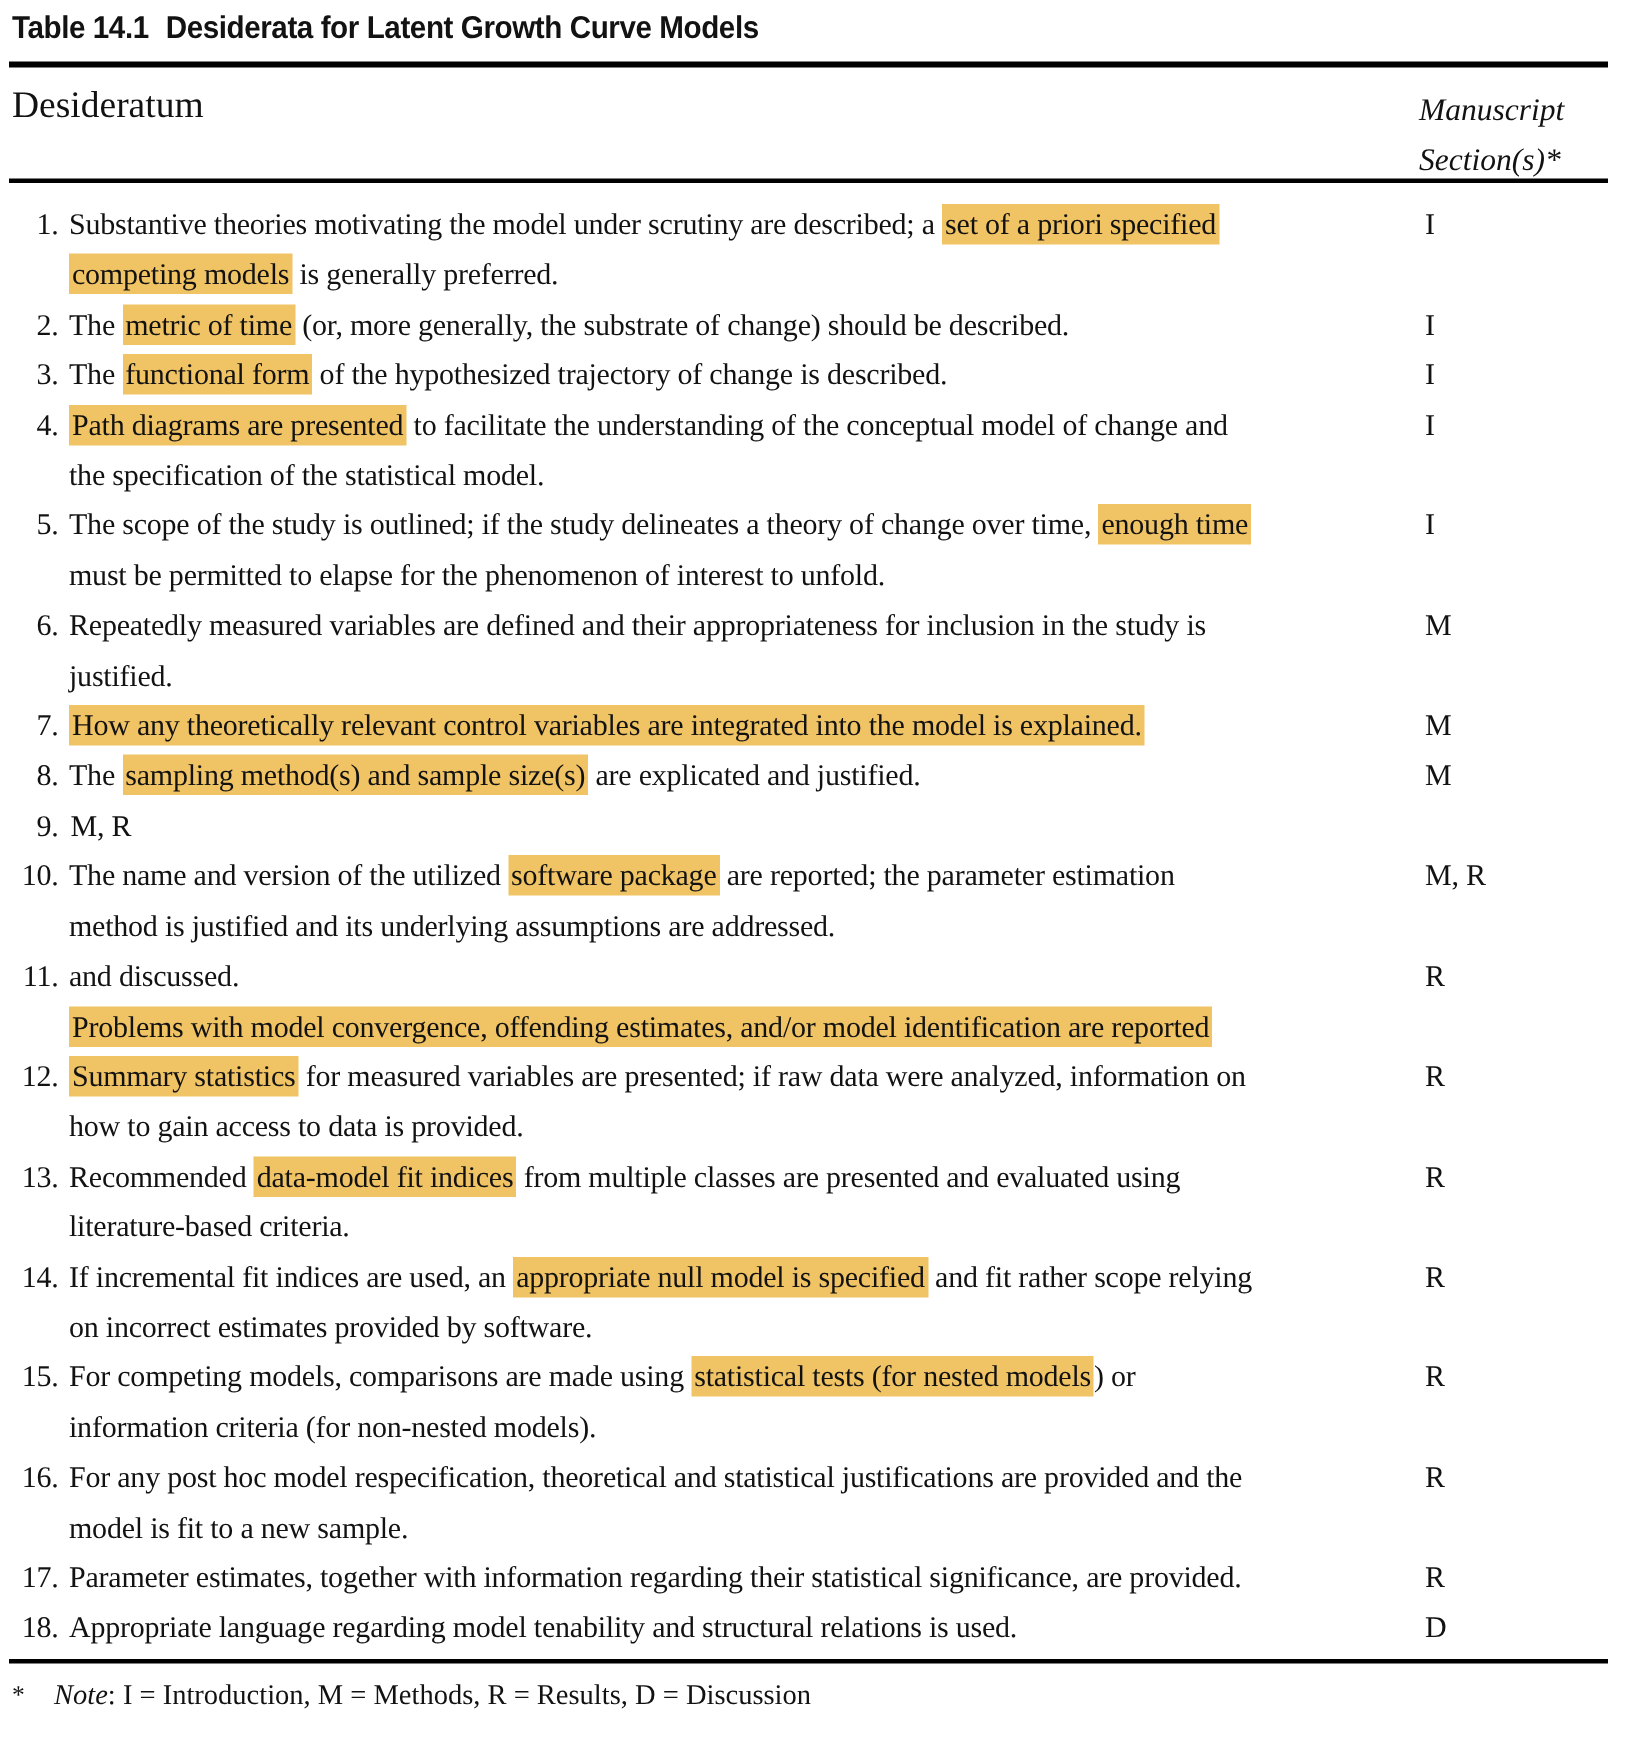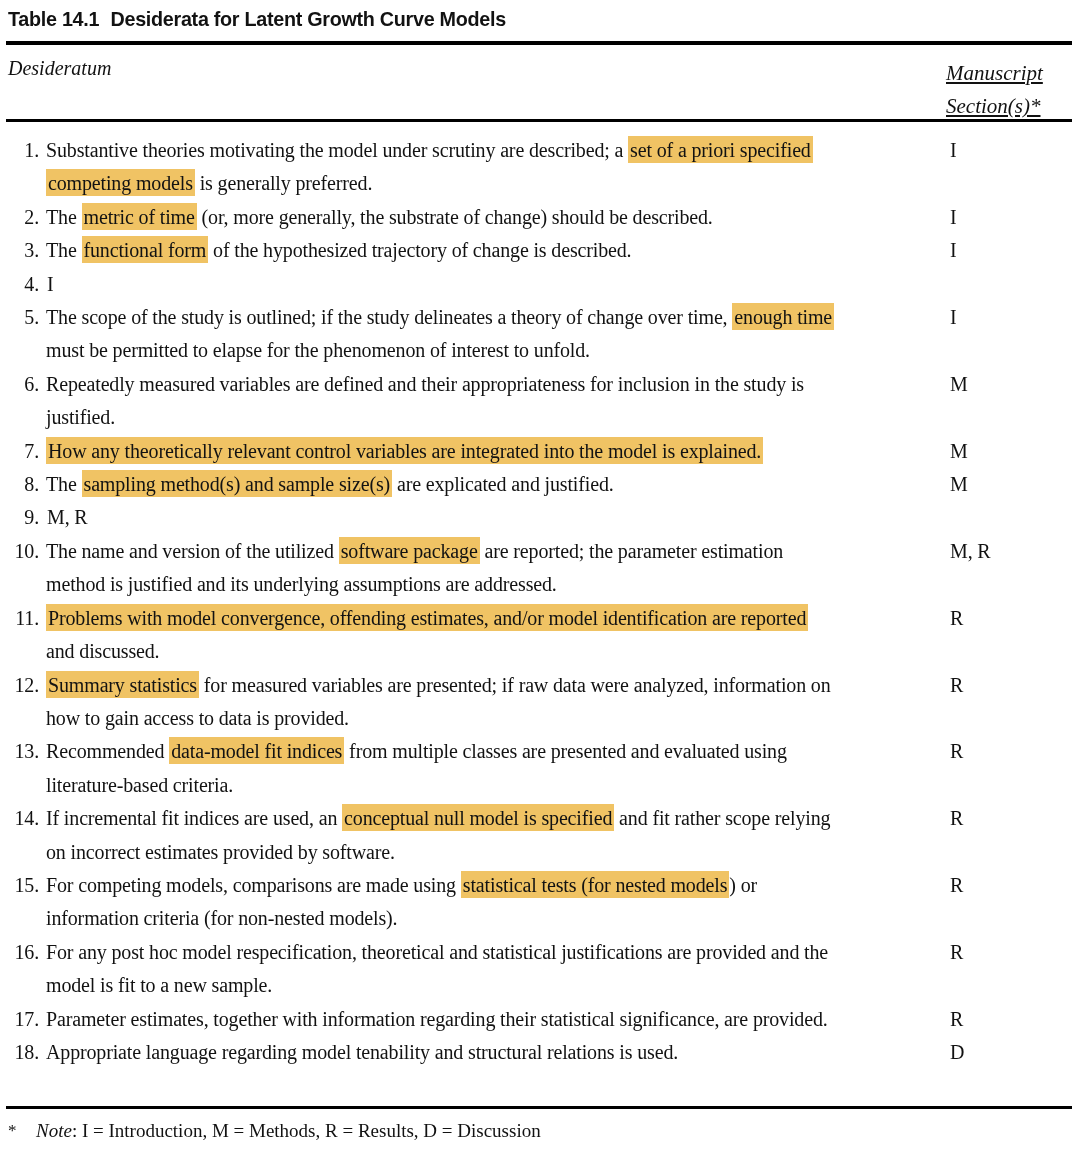--- a/index.html
+++ b/index.html
@@ -14,25 +14,25 @@
     letter-spacing:-0.3px; transform:scaleX(0.94); transform-origin:left center;
     white-space:nowrap;
   }
   .title .t-label { margin-right:12px; }
   .rule { position:absolute; left:6px; width:1066px; background:#000; }
   .rule-top { top:41px; height:4px; }
   .rule-mid { top:119px; height:3px; }
   .rule-bottom { top:1106px; height:3px; }
   .col-head-left {
     position:absolute; left:8px; top:57px;
-    font-style:italic; font-size:20px;
+    font-size:25px;
   }
   .col-head-right {
     position:absolute; left:946px; top:57px;
-    font-style:italic; font-size:21px; line-height:33.4px;text-decoration:underline;
+    font-style:italic; font-size:21px; line-height:33.4px;
   }
   .items { position:absolute; left:2px; top:134px; width:1088px; }
   .item-row {
     display:grid; grid-template-columns:44px 903px auto;
     font-size:20px; line-height:33.4px; letter-spacing:-0.15px;
   }
   .num-cell { text-align:right; padding-right:7px; }
   .text-cell { }
   .text-cell .line { white-space:nowrap; }
   .sec-cell { padding-left:1px; align-self:start; }
@@ -81,20 +81,24 @@
       </div>
       <div class="item-row">
         <div class="num-cell">3.</div>
         <div class="text-cell">
           <div class="line"><span class="plain">The </span><span class="hl">functional form</span><span class="plain"> of the hypothesized trajectory of change is described.</span></div>
         </div>
         <div class="sec-cell">I</div>
       </div>
       <div class="item-row">
         <div class="num-cell">4.</div>
+        <div class="text-cell">
+          <div class="line"><span class="hl">Path diagrams are presented</span><span class="plain"> to facilitate the understanding of the conceptual model of change and</span></div>
+          <div class="line"><span class="plain">the specification of the statistical model.</span></div>
+        </div>
         <div class="sec-cell">I</div>
       </div>
       <div class="item-row">
         <div class="num-cell">5.</div>
         <div class="text-cell">
           <div class="line"><span class="plain">The scope of the study is outlined; if the study delineates a theory of change over time, </span><span class="hl">enough time</span></div>
           <div class="line"><span class="plain">must be permitted to elapse for the phenomenon of interest to unfold.</span></div>
         </div>
         <div class="sec-cell">I</div>
       </div>
@@ -128,22 +132,22 @@
         <div class="num-cell">10.</div>
         <div class="text-cell">
           <div class="line"><span class="plain">The name and version of the utilized </span><span class="hl">software package</span><span class="plain"> are reported; the parameter estimation</span></div>
           <div class="line"><span class="plain">method is justified and its underlying assumptions are addressed.</span></div>
         </div>
         <div class="sec-cell">M, R</div>
       </div>
       <div class="item-row">
         <div class="num-cell">11.</div>
         <div class="text-cell">
+          <div class="line"><span class="plain">and discussed.</span></div>
           <div class="line"><span class="hl">Problems with model convergence, offending estimates, and/or model identification are reported</span></div>
-          <div class="line"><span class="plain">and discussed.</span></div>
         </div>
         <div class="sec-cell">R</div>
       </div>
       <div class="item-row">
         <div class="num-cell">12.</div>
         <div class="text-cell">
           <div class="line"><span class="hl">Summary statistics</span><span class="plain"> for measured variables are presented; if raw data were analyzed, information on</span></div>
           <div class="line"><span class="plain">how to gain access to data is provided.</span></div>
         </div>
         <div class="sec-cell">R</div>
@@ -152,21 +156,21 @@
         <div class="num-cell">13.</div>
         <div class="text-cell">
           <div class="line"><span class="plain">Recommended </span><span class="hl">data-model fit indices</span><span class="plain"> from multiple classes are presented and evaluated using</span></div>
           <div class="line"><span class="plain">literature-based criteria.</span></div>
         </div>
         <div class="sec-cell">R</div>
       </div>
       <div class="item-row">
         <div class="num-cell">14.</div>
         <div class="text-cell">
-          <div class="line"><span class="plain">If incremental fit indices are used, an </span><span class="hl">conceptual null model is specified</span><span class="plain"> and fit rather scope relying</span></div>
+          <div class="line"><span class="plain">If incremental fit indices are used, an </span><span class="hl">appropriate null model is specified</span><span class="plain"> and fit rather scope relying</span></div>
           <div class="line"><span class="plain">on incorrect estimates provided by software.</span></div>
         </div>
         <div class="sec-cell">R</div>
       </div>
       <div class="item-row">
         <div class="num-cell">15.</div>
         <div class="text-cell">
           <div class="line"><span class="plain">For competing models, comparisons are made using </span><span class="hl">statistical tests (for nested models</span><span class="plain">) or</span></div>
           <div class="line"><span class="plain">information criteria (for non-nested models).</span></div>
         </div>

